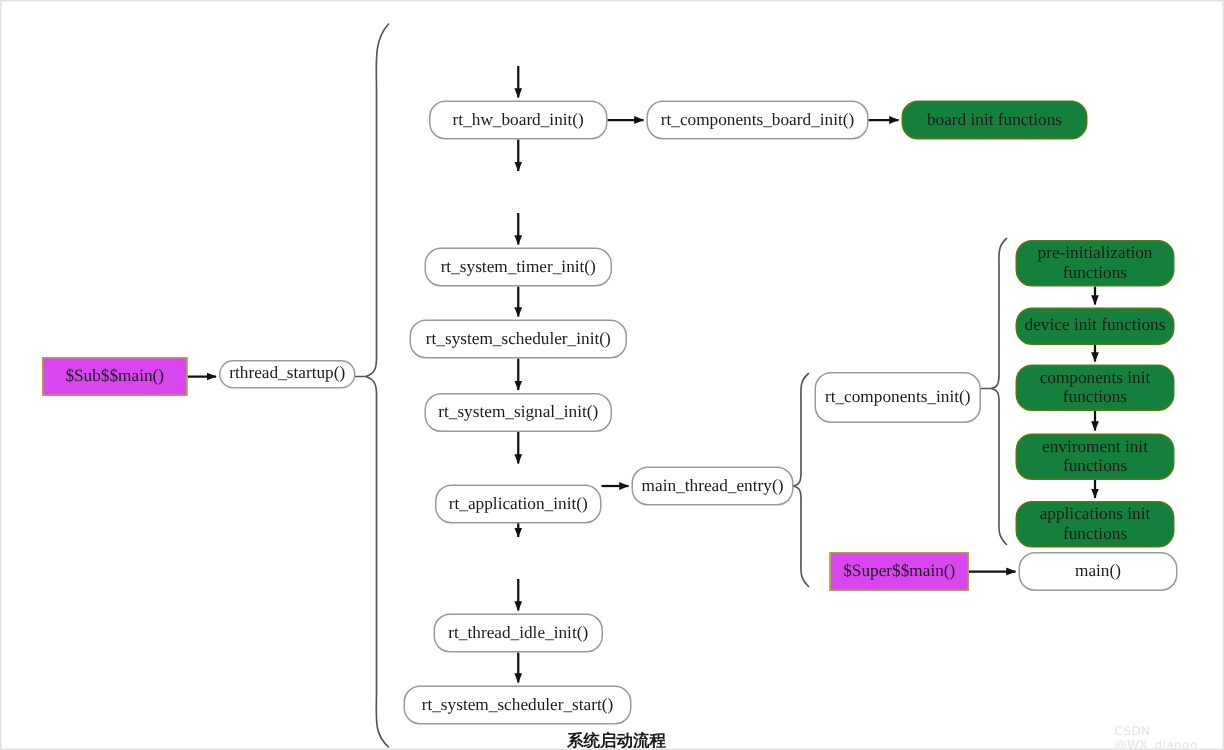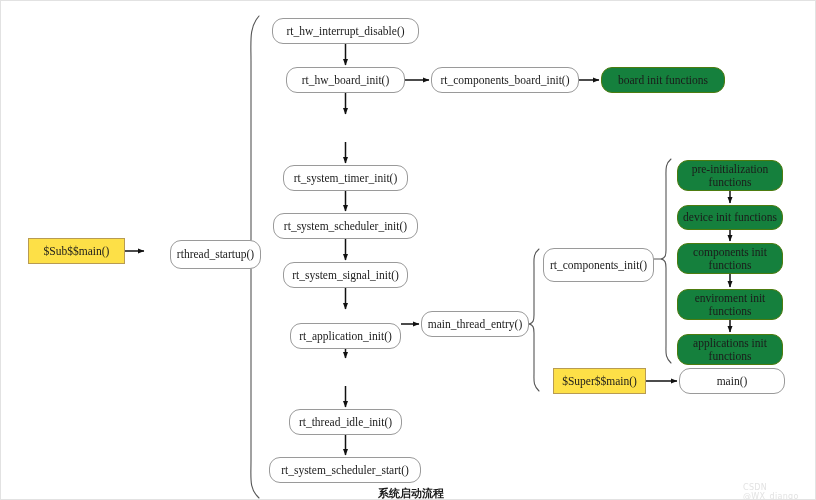--- a/index.html
+++ b/index.html
@@ -36,21 +36,21 @@
     line-height: 1.12;
     color: #1b1b1b;
     border: 1px solid #9a9a9a;
     background: #ffffff;
     border-radius: 11px;
     padding: 0 5px;
     white-space: pre-line;
   }
   .node.rect {
     border-radius: 0;
-    background: #fde047;
+    background: #d946ef;
     border: 1px solid #b89b52;
   }
   .node.blue {
     background: #15803d;
     border: 1px solid #4d7c0f;
   }
   .caption {
     position: absolute;
     font-size: 11px;
     font-weight: bold;
@@ -102,23 +102,22 @@
       <line x1="236" y1="250" x2="243" y2="250"></line>
       <path d="M538,248 C532,253 533,258 533,266 L533,314 C533,320 532,322 528,323 C532,324 533,326 533,332 L533,372 C533,380 532,384 538,390"></path>
       <line x1="528" y1="323" x2="521" y2="323"></line>
       <path d="M670,158 C664,163 665,169 665,177 L665,249 C665,255 664,257 660,258 C664,259 665,261 665,267 L665,344 C665,352 664,356 670,362"></path>
       <line x1="660" y1="258" x2="653" y2="258"></line>
     </g>
   </svg>
 
   <div class="node rect" style="left:27px;top:237px;width:97px;height:26px;">$Sub$$main()</div>
 
-  <div class="node" style="left:145px;top:239px;width:91px;height:29px;margin-left:24px;">rthread_startup()</div>
+  <div class="node" style="left:145px;top:239px;width:91px;height:19px;">rthread_startup()</div>
 
-  <div class="node" style="left:271px;top:17px;width:147px;height:26px;">rt_hw_interrupt_disable()</div>
   <div class="node" style="left:285px;top:66px;width:119px;height:26px;">rt_hw_board_init()</div>
   <div class="node" style="left:282px;top:164px;width:125px;height:26px;">rt_system_timer_init()</div>
   <div class="node" style="left:272px;top:212px;width:145px;height:26px;">rt_system_scheduler_init()</div>
   <div class="node" style="left:282px;top:261px;width:125px;height:26px;">rt_system_signal_init()</div>
   <div class="node" style="left:289px;top:310px;width:111px;height:26px;margin-top:12px;">rt_application_init()</div>
   <div class="node" style="left:288px;top:408px;width:113px;height:26px;">rt_thread_idle_init()</div>
   <div class="node" style="left:268px;top:456px;width:152px;height:26px;">rt_system_scheduler_start()</div>
 
   <div class="node" style="left:430px;top:66px;width:148px;height:26px;">rt_components_board_init()</div>
   <div class="node blue" style="left:600px;top:66px;width:124px;height:26px;">board init functions</div>

